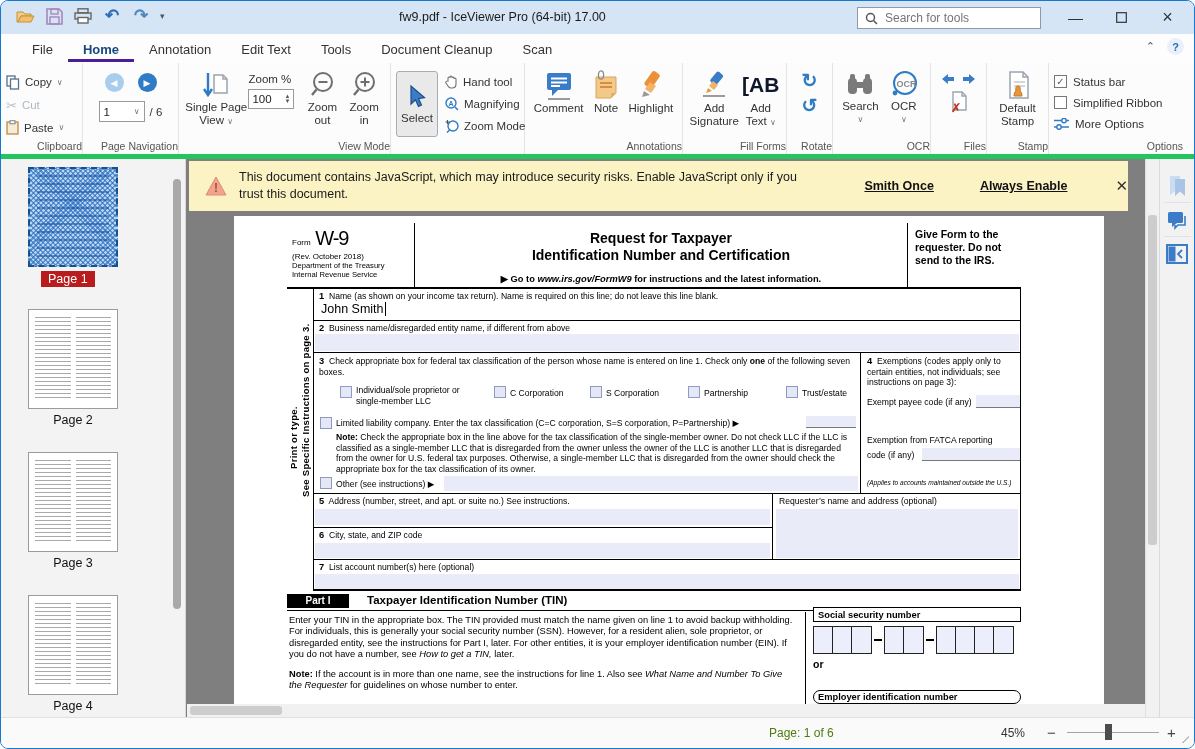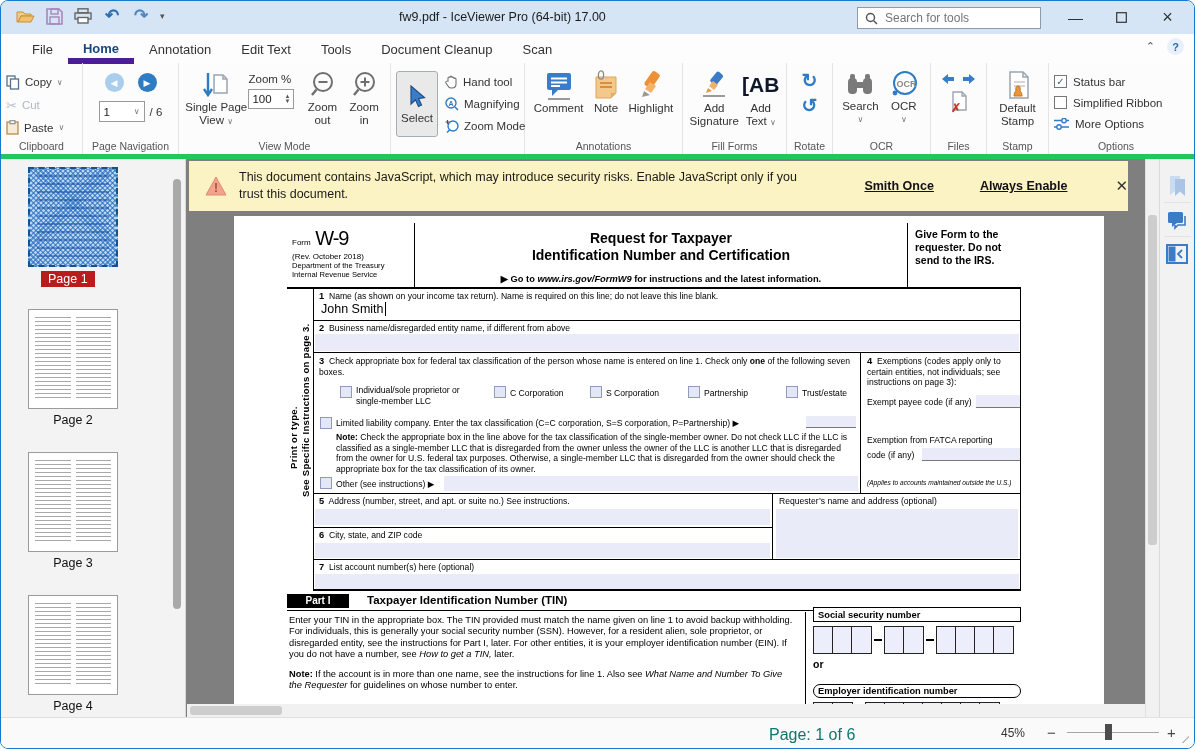--- a/index.html
+++ b/index.html
@@ -15,29 +15,29 @@
   .redo { font-size:17px; color:#4F87BE; font-weight:bold; line-height:18px; }
   .qat-caret { font-size:9px; color:#555; }
   .wtitle { position:absolute; left:398px; top:9px; font-size:12.5px; color:#1b1b1b; }
   .searchbox { position:absolute; left:856px; top:6px; width:184px; height:22px; background:#fff; border:1px solid #8F9AA6; display:flex; align-items:center; gap:7px; padding:0 7px; }
   .searchbox input { border:none; outline:none; font-size:12px; color:#444; width:130px; font-family:"Liberation Sans",sans-serif; background:transparent; }
   .winbtn { position:absolute; top:0; width:45px; height:32px; display:flex; align-items:center; justify-content:center; color:#333; font-size:15px; }
 
   
   .tabrow { height:29px; background:#FDFDFE; display:flex; align-items:center; padding-left:16px; position:relative; }
   .tab { padding:7px 15px 5px; font-size:13px; color:#333; }
-  .tab.active { color:#17477E; font-weight:bold; border-bottom:6px solid #4c1d95; padding-bottom:2px; }
+  .tab.active { color:#17477E; font-weight:bold; border-bottom:3px solid #4c1d95; padding-bottom:2px; }
   .tabrow-right { position:absolute; right:10px; top:4px; display:flex; gap:12px; align-items:center; }
   .chevup { font-size:11px; color:#555; }
   .helpq { width:17px; height:17px; border-radius:50%; background:#E8F1FB; color:#2B6CB0; font-size:11px; font-weight:bold; display:flex; align-items:center; justify-content:center; }
 
   
   .ribbon { height:96px; background:#FCFCFD; border-bottom:5px solid #22c55e; display:flex; }
   .rg { position:relative; border-right:1px solid #E4E4E4; padding:7px 5px 16px; display:flex; }
-  .glabel { position:absolute; bottom:2px; left:0; right:0; text-align:center; font-size:10.5px; color:#555; }
+  .glabel { position:absolute; bottom:2px; left:0; right:0; text-align:right; font-size:10.5px; color:#555; }
   .ri { display:flex; align-items:center; gap:5px; font-size:11.5px; color:#333; height:21px; white-space:nowrap; }
   .ri.dis { color:#AEB9C5; }
   .chev { font-size:8px; color:#777; }
   .big { display:flex; flex-direction:column; align-items:center; justify-content:flex-start; font-size:11.5px; color:#333; line-height:13px; text-align:center; }
   .circbtn { width:19px; height:19px; border-radius:50%; display:flex; align-items:center; justify-content:center; color:#fff; font-size:9px; }
   .combo { width:46px; height:21px; border:1px solid #9A9A9A; background:#fff; display:flex; align-items:center; font-size:11.5px; color:#222; padding:0 4px; justify-content:space-between; }
   .spin { width:46px; height:20px; border:1px solid #9A9A9A; background:#fff; display:flex; align-items:center; font-size:11.5px; color:#222; padding:0 3px; justify-content:space-between; }
   .spinarr { display:flex; flex-direction:column; font-size:6px; color:#555; line-height:5px; }
   .selectbtn { width:42px; height:66px; background:#E9E9E9; border:1px solid #A6ADB5; border-radius:3px; display:flex; flex-direction:column; align-items:center; justify-content:center; gap:3px; font-size:11.5px; color:#333; }
   .rotbtn { font-size:19px; color:#2F7BC4; font-weight:bold; line-height:21px; }
@@ -97,21 +97,21 @@
   .docvscroll { position:absolute; right:35px; top:0; bottom:0; width:14px; background:#F1F1F1; border-left:1px solid #E0E0E0; }
   .docvthumb { position:absolute; left:2px; right:2px; top:56px; height:330px; background:#CDCDCD; border-radius:3px; }
   .dochscroll { position:absolute; left:0; right:0; bottom:0; height:13px; background:#F1F1F1; }
   .dochthumb { position:absolute; left:3px; top:2px; width:92px; height:9px; background:#CDCDCD; border-radius:3px; }
   .rightpanel { position:absolute; right:0; top:0; bottom:0; width:35px; background:#F2F2F2; border-left:1px solid #DADADA; display:flex; flex-direction:column; align-items:center; padding-top:10px; }
   .rp-btn { width:27px; height:34px; display:flex; align-items:center; justify-content:center; border-bottom:1px solid #E2E2E2; }
   .rp-btn:last-child { border-bottom:none; }
 
   
   .statusbar { position:absolute; left:0; right:0; bottom:0; height:31px; background:#FAFAFA; border-top:1px solid #E0E0E0; }
-  .st-page { position:absolute; left:768px; top:8px; font-size:16px; color:#0f766e; }
+  .st-page { position:absolute; left:768px; top:8px; font-size:12px; color:#4d7c0f; }
   .st-zoom { position:absolute; left:1000px; top:8px; font-size:12px; color:#333; }
   .st-minus { position:absolute; left:1046px; top:6px; font-size:15px; color:#444; }
   .st-track { position:absolute; left:1066px; top:14px; width:92px; height:1px; background:#A5A5A5; }
   .st-handle { position:absolute; left:1104px; top:6px; width:7px; height:16px; background:#4D4D4D; }
   .st-plus { position:absolute; left:1166px; top:6px; font-size:15px; color:#444; }
   .st-grip { position:absolute; right:5px; bottom:5px; width:11px; height:11px;
      background:repeating-linear-gradient(135deg,#BDBDBD 0 2px,transparent 2px 5px);
      clip-path:polygon(100% 0,100% 100%,0 100%); }
 </style>
 </head>
@@ -597,21 +597,21 @@
                 </span>
                 <span class="dash"></span>
               <span class="cellgrp">
                   <i></i>
                   <i></i>
                   <i></i>
                   <i></i>
                 </span>
             </div>
             <div style="font-weight:bold;font-size:10.5px;margin-top:4px;">or</div>
-            <div class="boxedlbl" style="margin-top:14px;border-radius:7px;">Employer identification number</div>
+            <div class="boxedlbl" style="margin-top:20px;border-radius:7px;">Employer identification number</div>
             <div style="display:flex;margin-top:4px;">
               <span class="cellgrp">
                   <i></i>
                   <i></i>
                 </span>
                 <span class="dash"></span>
               <span class="cellgrp">
                   <i></i>
                   <i></i>
                   <i></i>

